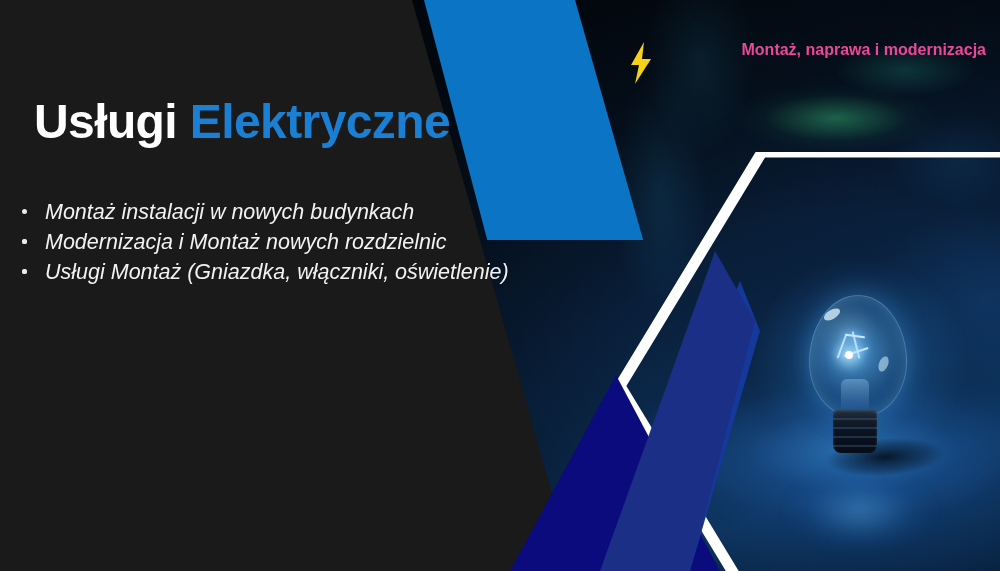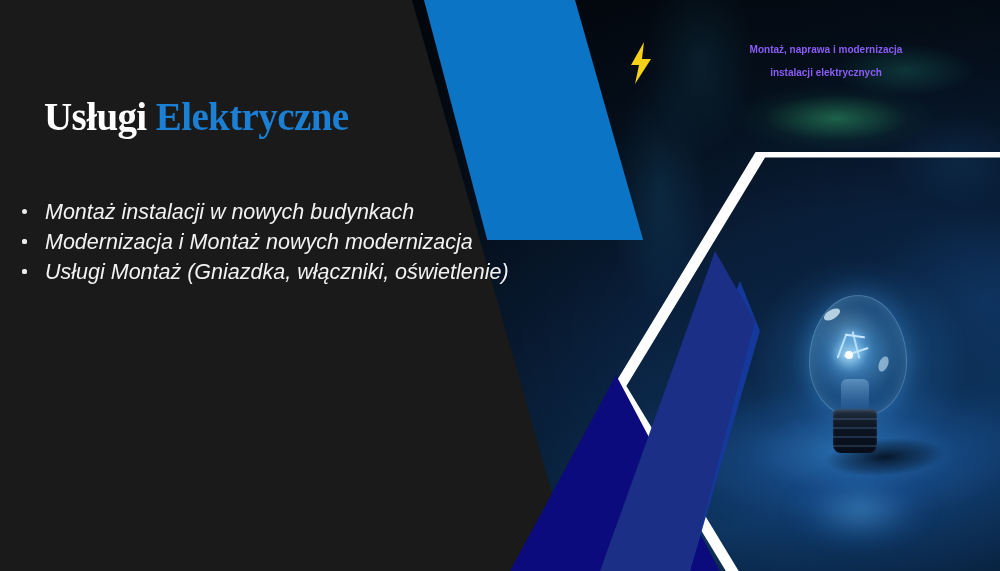--- a/index.html
+++ b/index.html
@@ -131,23 +131,23 @@
     clip-path:polygon(180px 300px, 300px 10px, 320px 60px, 250px 300px);
   }
   .royal-stripe2{
     position:absolute; left:540px; bottom:0; width:260px; height:320px;
     background:#1b2f86;
     clip-path:polygon(60px 320px, 175px 0px, 215px 70px, 150px 320px);
   }
 
   
   .title{
-    position:absolute; left:44px; top:97px;
-    font-size:39px; font-weight:bold; letter-spacing:-0.6px;
-    line-height:1.05; white-space:nowrap;font-family:Liberation Serif, serif;
+    position:absolute; left:34px; top:97px;
+    font-size:48px; font-weight:bold; letter-spacing:-0.6px;
+    line-height:1.05; white-space:nowrap;
   }
   .title .w{color:#ffffff;}
   .title .b{color:#1b7fd4;}
 
   .bullets{
     position:absolute; left:12px; top:197px; width:500px;
     margin:0; padding:0; list-style:none;
   }
   .bullets li{
     position:relative;
@@ -158,22 +158,22 @@
     margin:0 0 0 0;
     font-style:italic;
   }
   .bullets li .dot{
     position:absolute;left:10px;top:12px;width:5px;height:5px;border-radius:50%;
     background:#eaeaea;
   }
 
   .headline{
     position:absolute; left:666px; top:38px; width:320px;
-    color:#8b5cf6; font-size:10px; font-weight:bold; line-height:23px;
-    text-align:center;
+    color:#ec4899; font-size:16px; font-weight:bold; line-height:23px;
+    text-align:right;
   }
   .bolt{
     position:absolute; left:628px; top:42px; width:26px; height:42px;
   }
 </style>
 </head>
 <body>
 
 <div id="banner">
 
@@ -211,27 +211,26 @@
   <div class="royal-stripe"></div>
   <div class="royal-stripe2"></div>
 
   <div class="title">
     <span class="w">Usługi</span><span class="w"> </span><span class="b">Elektryczne</span>
   </div>
 
   <ul class="bullets">
     <li><span class="dot"></span><span>Montaż instalacji w nowych budynkach</span></li>
     <li><span class="dot"></span></li>
-    <li><span class="dot"></span><span>Modernizacja i Montaż nowych modernizacja</span></li>
+    <li><span class="dot"></span><span>Modernizacja i Montaż nowych rozdzielnic</span></li>
     <li><span class="dot"></span></li>
     <li><span class="dot"></span><span>Usługi Montaż (Gniazdka, włączniki, oświetlenie)</span></li>
   </ul>
 
   <svg class="bolt" viewBox="0 0 26 42">
     <polygon points="16,0 3,23 11,23 7,42 23,17 14,17" fill="#f5d117"></polygon>
   </svg>
 
   <div class="headline">
     <div>Montaż, naprawa i modernizacja</div>
-    <div>instalacji elektrycznych</div>
   </div>
 
 </div>
 
 </body></html>

